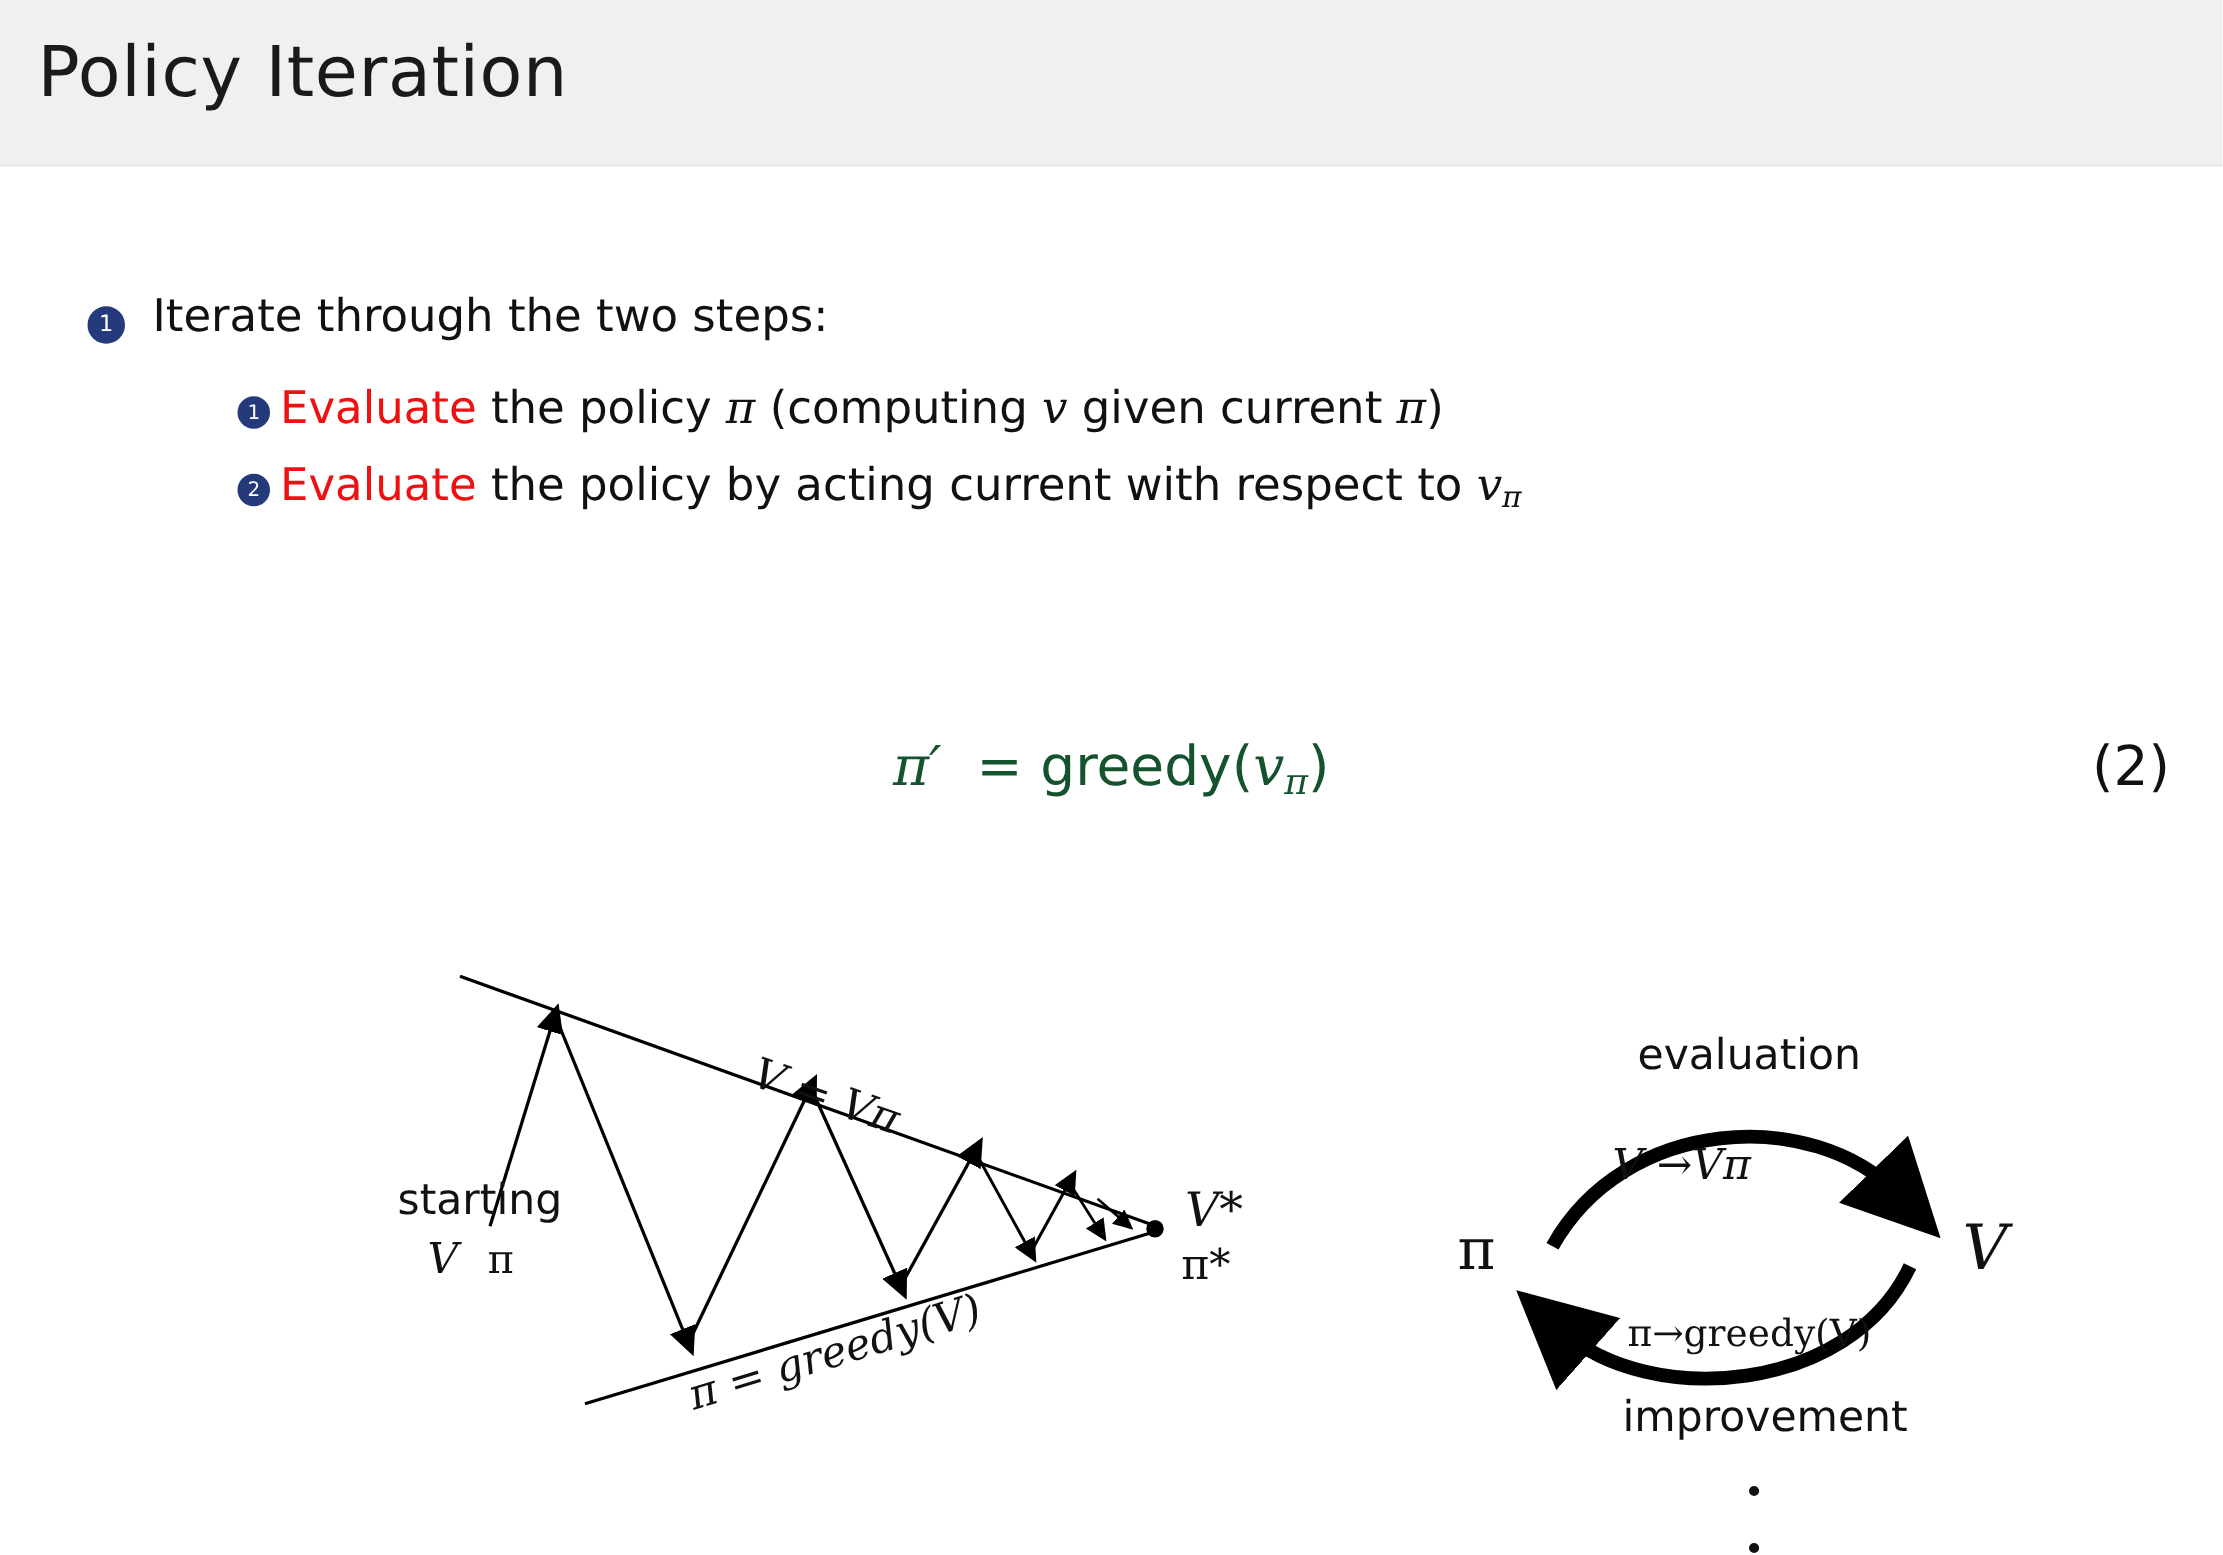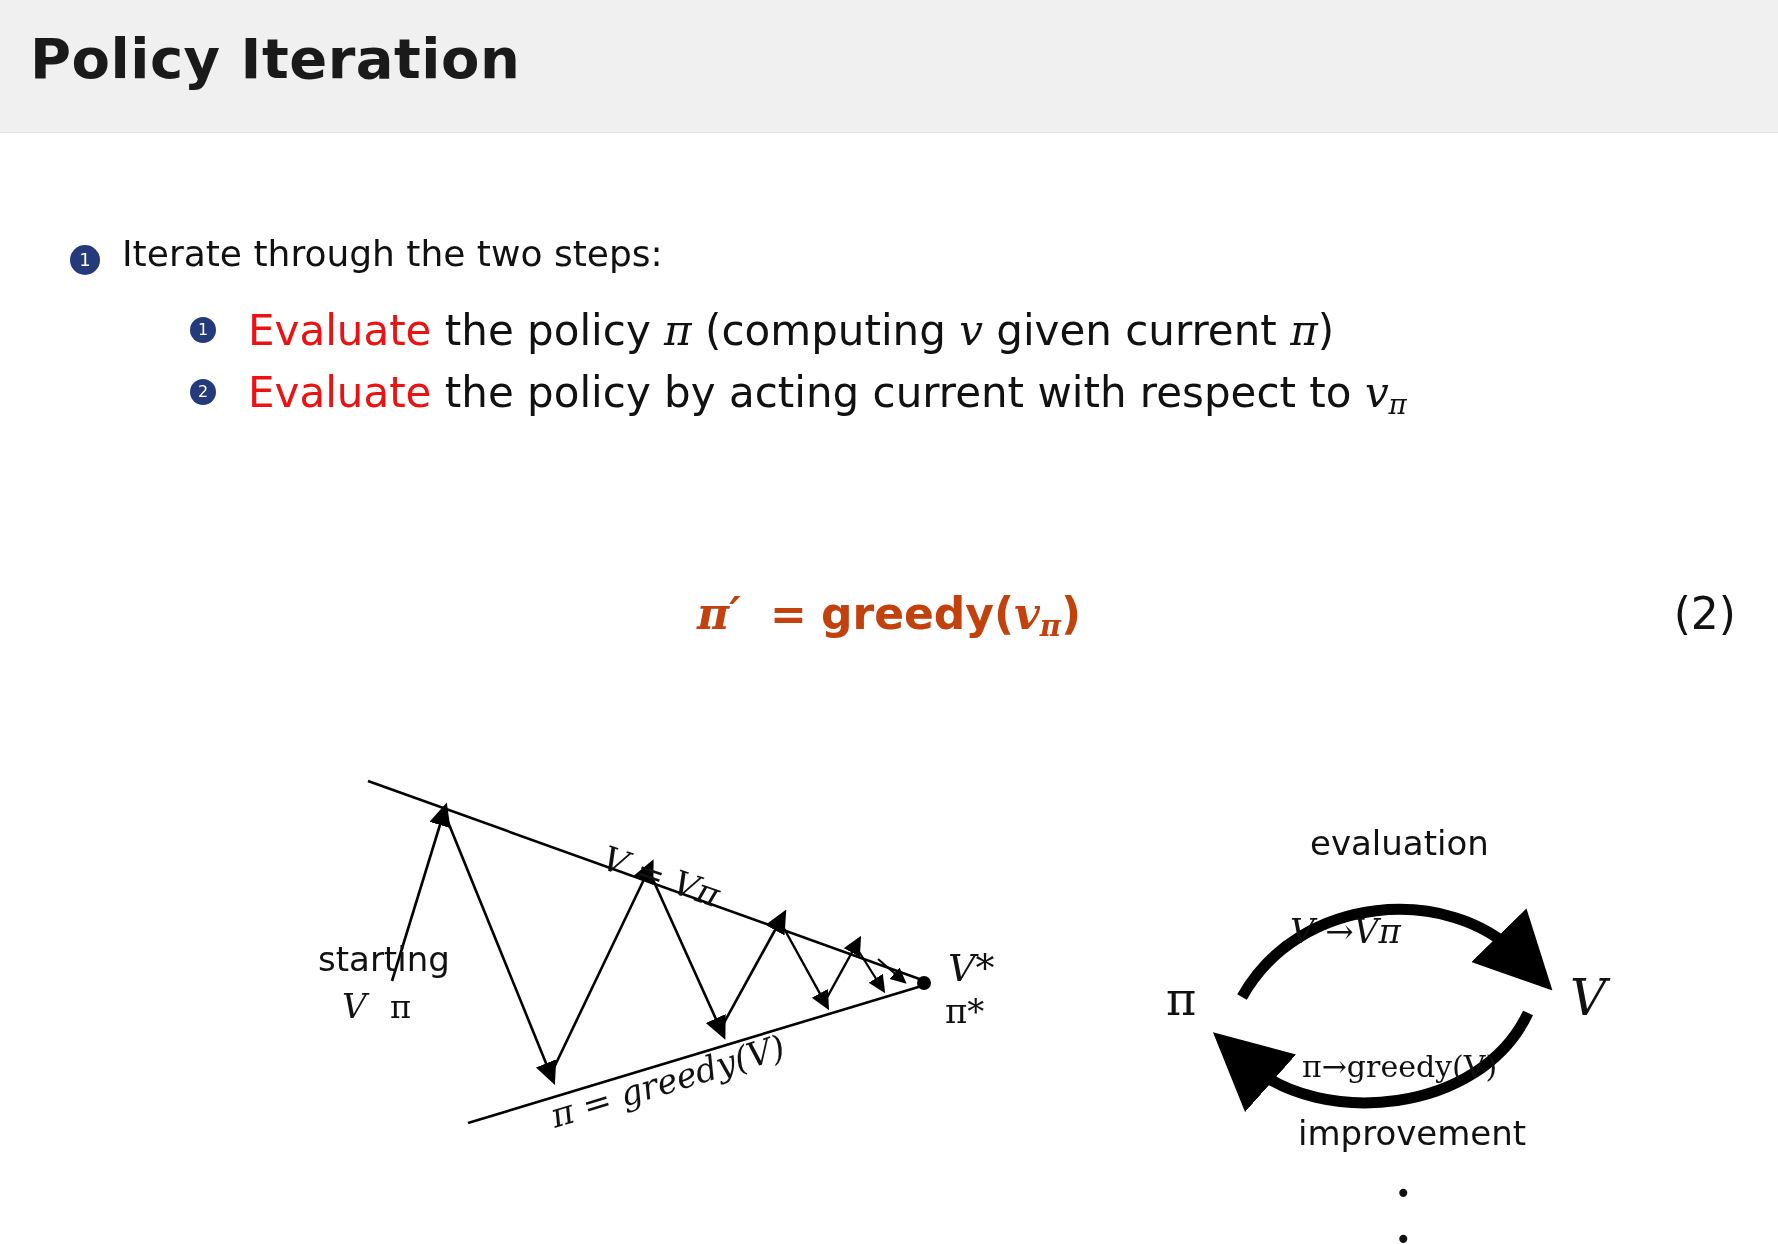--- a/index.html
+++ b/index.html
@@ -17,21 +17,20 @@
 
   
   .title-bar {
     position: absolute;
     left: 0; top: 0;
     width: 1778px;
     height: 133px;
     background: #f0f0f0;
     border-bottom: 1px solid #e2e2e2;
     box-sizing: border-box;
-    font-weight: bold;
   }
   .title-text {
     position: absolute;
     left: 30px;
     top: 26px;
     font-size: 56px;
     color: #1a1a1a;
     font-family: "DejaVu Sans", sans-serif;
     letter-spacing: 0.5px;
     white-space: nowrap;
@@ -75,23 +74,23 @@
   }
 
   .lvl1-text {
     font-size: 36px;
     color: #111111;
     margin-left: 22px;
     white-space: nowrap;
     font-family: "DejaVu Sans", sans-serif;
   }
   .lvl2-text {
-    font-size: 42px;
+    font-size: 36px;
     color: #111111;
-    margin-left: 32px;
+    margin-left: 8px;
     white-space: nowrap;
     font-family: "DejaVu Sans", sans-serif;
   }
 
   .kw {
     color: #ee1111;
   }
 
   .mathit {
     font-family: "DejaVu Serif", serif;
@@ -107,23 +106,22 @@
   }
 
   
   .equation {
     position: absolute;
     left: 0;
     top: 455px;
     width: 1778px;
     text-align: center;
     font-size: 44px;
-    color: #c2410c;
-    font-family: "DejaVu Sans", sans-serif;
-    font-weight: bold;
+    color: #14532d;
+    font-family: "DejaVu Sans", sans-serif;
   }
   .eq-num {
     position: absolute;
     right: 42px;
     top: 455px;
     font-size: 44px;
     color: #111111;
     font-family: "DejaVu Sans", sans-serif;
   }
 

